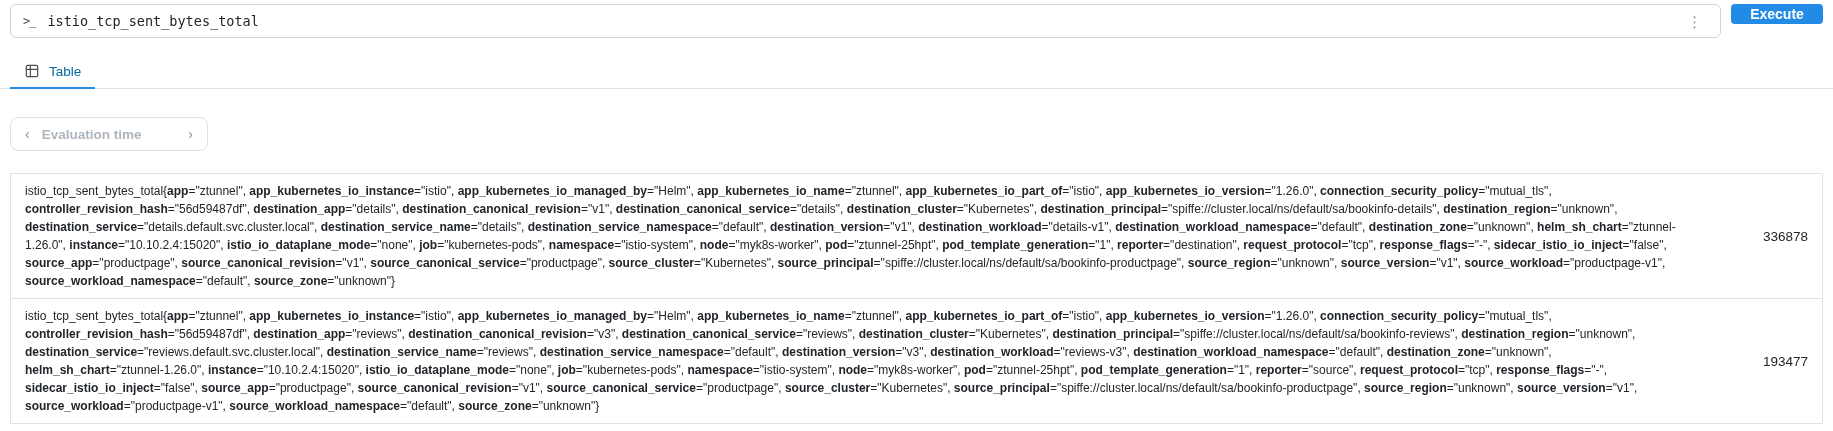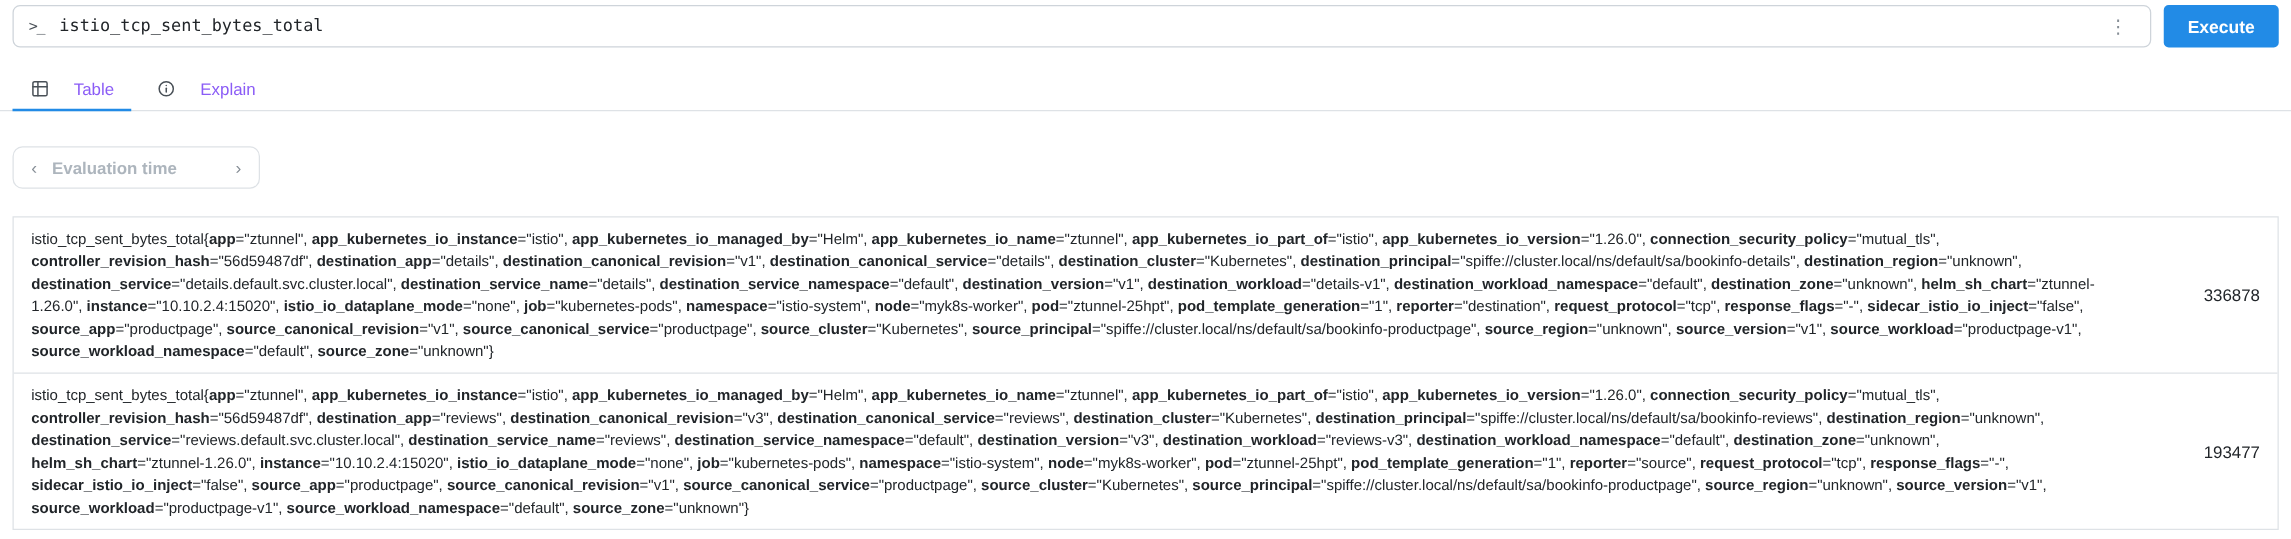--- a/index.html
+++ b/index.html
@@ -23,34 +23,34 @@
   }
   .expr-text {
     margin-left: 12px; font-family: "DejaVu Sans Mono", monospace;
     font-size: 13.5px; color: #212529; text-align: center;
   }
   .kebab {
     margin-left: auto; color: #868e96; font-size: 15px; line-height: 1;
     padding: 4px 6px; cursor: pointer; border-radius: 4px;
   }
   .execute-btn {
-    width: 92px; height: 34px; background: #228be6; color: #fff;
+    width: 92px; height: 20px; background: #228be6; color: #fff;
     border: none; border-radius: 4px; font-family: "Liberation Sans", sans-serif;
     font-size: 14px; font-weight: 600; cursor: pointer;
   }
 
   
   .tabs-bar {
     margin: 16px -10px 0 -10px; padding: 0 10px;
     border-bottom: 1px solid #dee2e6; display: flex; gap: 6px;
   }
   .tab {
-    display: flex; align-items: center; gap: 19px;
+    display: flex; align-items: center; gap: 9px;
     padding: 9px 14px 8px 14px; margin-bottom: -1px;
-    font-size: 13.5px; color: #8b5cf6; cursor: pointer;
+    font-size: 13.5px; color: #0369a1; cursor: pointer;
     border-bottom: 2px solid transparent;
   }
   .tab.active { border-bottom-color: #228be6; }
   .tab svg { display: block; stroke: #495057; }
 
   
   .toolbar-row {
     margin-top: 28px; display: flex; align-items: center;
     justify-content: space-between;
   }
@@ -102,30 +102,20 @@
     <div class="tab active">
       <span>
         <svg width="16" height="16" viewBox="0 0 24 24" fill="none" stroke-width="1.8" stroke-linecap="round" stroke-linejoin="round">
           <rect x="3.5" y="3.5" width="17" height="17" rx="2"></rect>
           <line x1="3.5" y1="9.5" x2="20.5" y2="9.5"></line>
           <line x1="9.5" y1="3.5" x2="9.5" y2="20.5"></line>
         </svg>
       </span>
       <span>Table</span>
     </div>
-    <div class="tab">
-      <span>
-        <svg width="16" height="16" viewBox="0 0 24 24" fill="none" stroke-width="1.8" stroke-linecap="round" stroke-linejoin="round">
-          <circle cx="12" cy="12" r="8.5"></circle>
-          <line x1="12" y1="8" x2="12" y2="8.01"></line>
-          <line x1="12" y1="11.5" x2="12" y2="16"></line>
-        </svg>
-      </span>
-      <span>Explain</span>
-    </div>
   </div>
 
   <div class="toolbar-row">
     <div class="eval-box">
       <button class="eval-chevron">‹</button>
       <span class="eval-placeholder">Evaluation time</span>
       <button class="eval-chevron">›</button>
     </div>
   </div>
 

